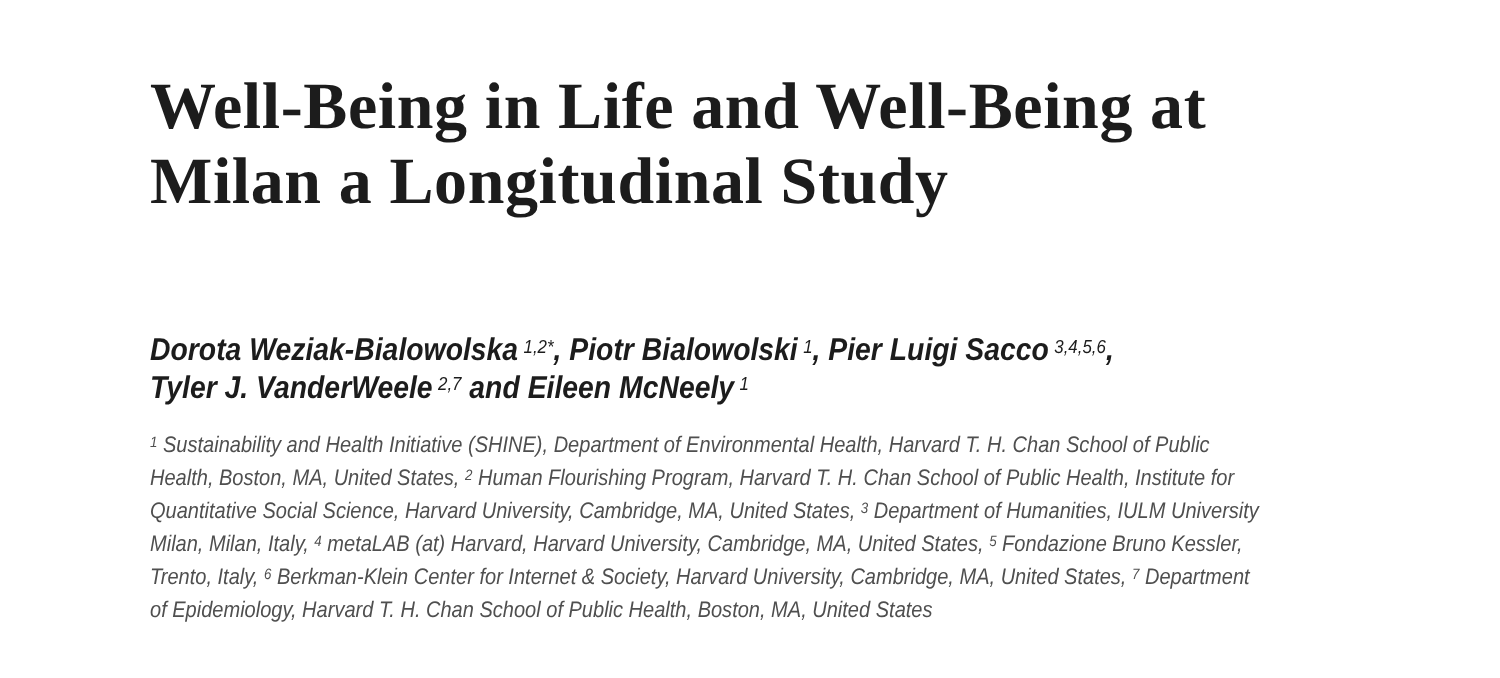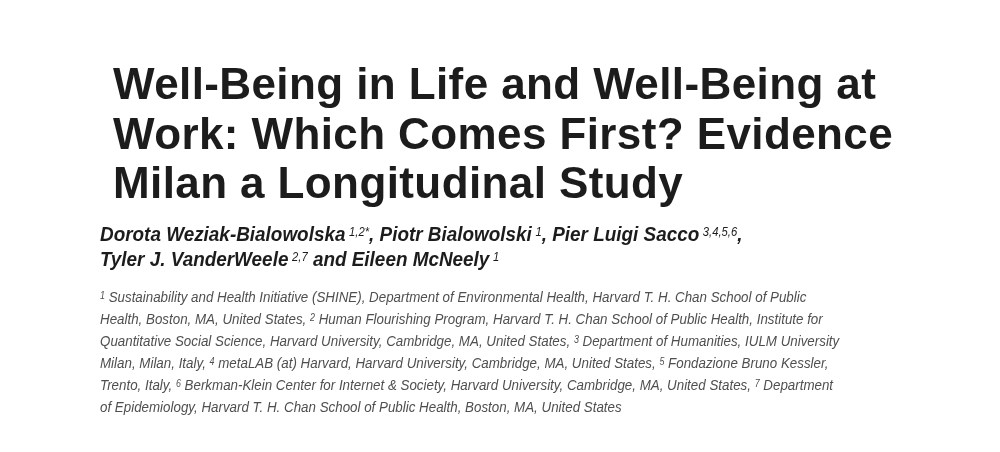--- a/index.html
+++ b/index.html
@@ -7,23 +7,23 @@
     --c-secondary:#4f4f4f;
     --c-bg:#ffffff;
   }
   html,body{margin:0;padding:0;background:#fff;}
   .page{
     position:relative;width:1000px;height:452px;overflow:hidden;
     background:var(--c-bg);
     font-family:"Liberation Sans","DejaVu Sans",sans-serif;
   }
   .title{
-    position:absolute;left:100px;top:46px;margin:13px;
+    position:absolute;left:100px;top:46px;margin:0;
     font-size:44px;line-height:49.5px;font-weight:700;
-    letter-spacing:0.4px;color:var(--c-primary);white-space:nowrap;
+    letter-spacing:0.4px;color:var(--c-primary);white-space:nowrap;font-family:Liberation Serif, serif;
   }
   .authors{
     position:absolute;left:100px;top:221px;
     font-size:21px;line-height:25px;font-weight:700;font-style:italic;
     color:var(--c-primary);white-space:nowrap;
     transform:scaleX(0.9);transform-origin:left top;
   }
   sup{line-height:0;}
   .a-sup{
     font-size:12.5px;font-weight:400;font-style:italic;
@@ -37,21 +37,20 @@
   }
   .aff-sup{font-size:10px;font-style:italic;vertical-align:3px;}
 </style>
 </head>
 <body>
 
 <div class="page">
 
   <h1 class="title">
     <div class="title-line">Well-Being in Life and Well-Being at</div>
-    <div class="title-line">Work: Which Comes First? Evidence</div>
     <div class="title-line">Milan a Longitudinal Study</div>
   </h1>
 
   <div class="authors">
     <div class="authors-line"><span class="a-name">Dorota Weziak-Bialowolska</span><sup class="a-sup">1,2*</sup><span class="a-sep">, </span><span class="a-name">Piotr Bialowolski</span><sup class="a-sup">1</sup><span class="a-sep">, </span><span class="a-name">Pier Luigi Sacco</span><sup class="a-sup">3,4,5,6</sup><span class="a-sep">,</span></div>
     <div class="authors-line"><span class="a-name">Tyler J. VanderWeele</span><sup class="a-sup">2,7</sup><span class="a-sep"> and </span><span class="a-name">Eileen McNeely</span><sup class="a-sup">1</sup></div>
   </div>
 
   <div class="affiliations">
     <div class="aff-line"><span class="aff-text"></span><sup class="aff-sup">1</sup><span class="aff-text"> Sustainability and Health Initiative (SHINE), Department of Environmental Health, Harvard T. H. Chan School of Public</span><sup class="aff-sup"></sup><span class="aff-text"></span></div>

